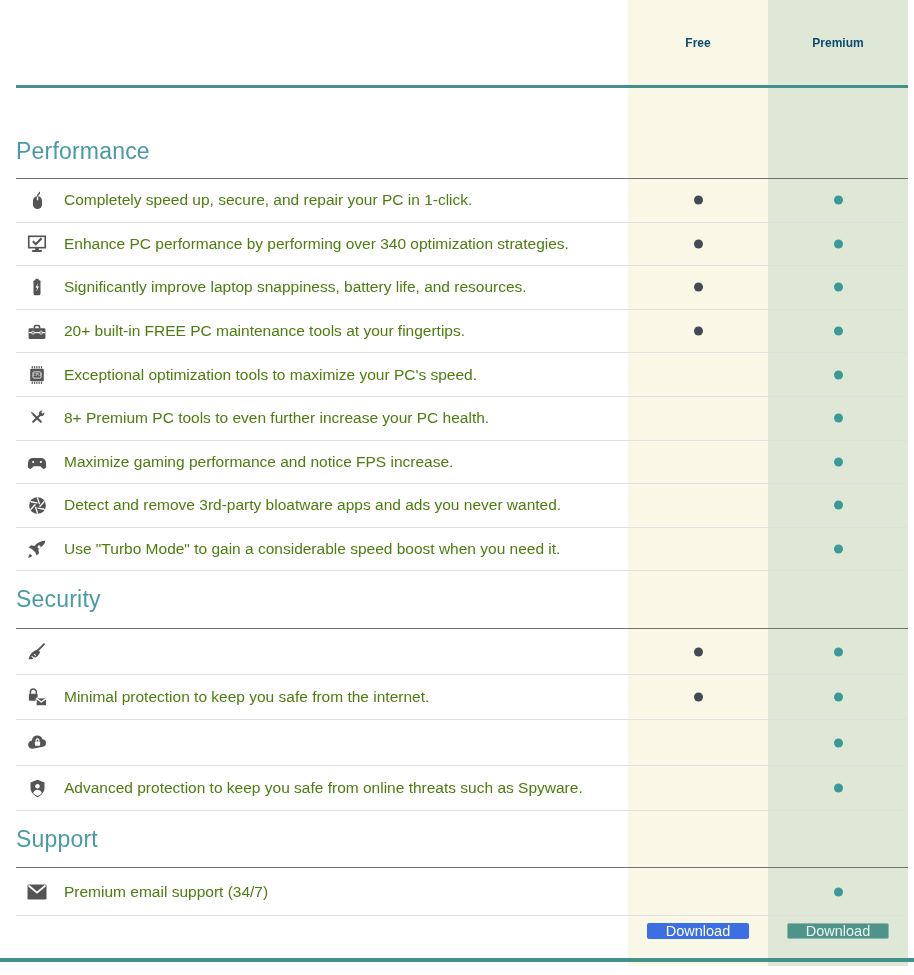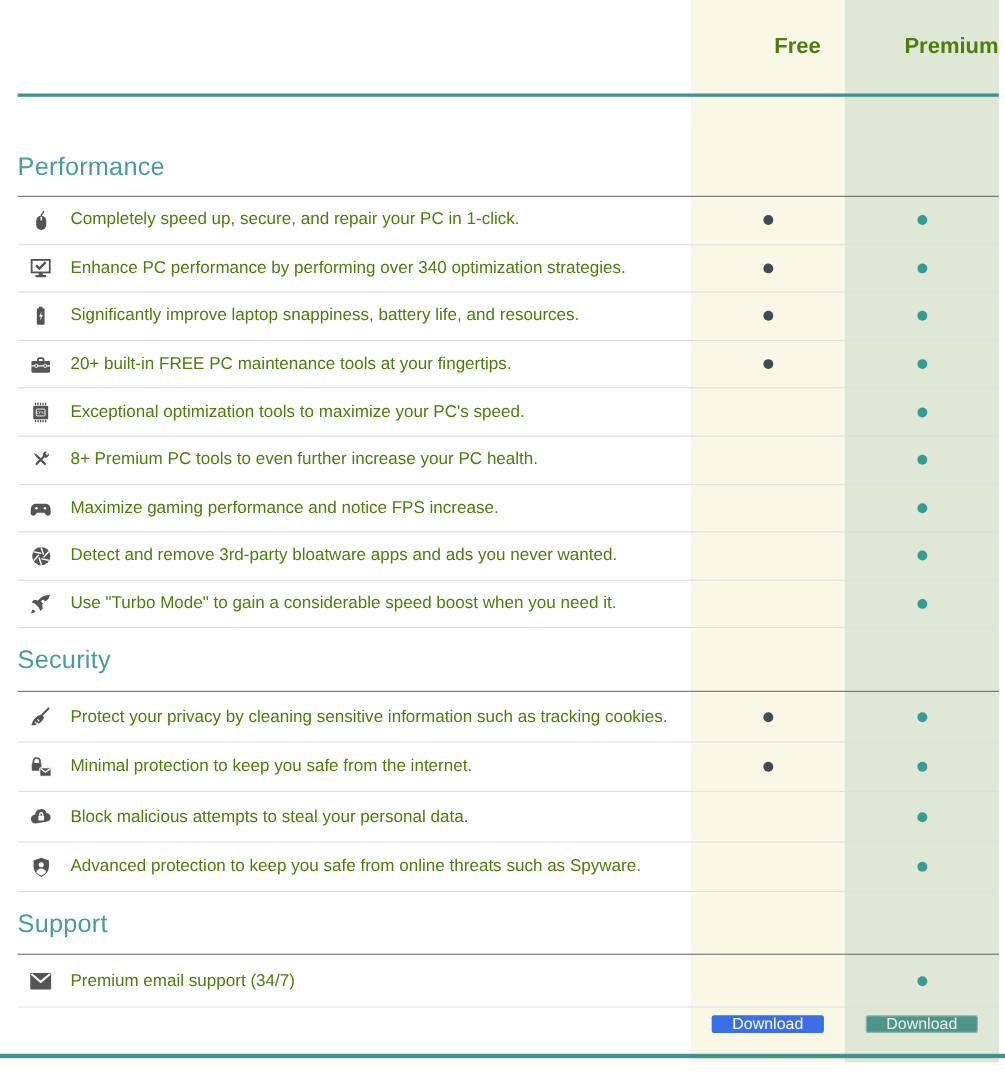--- a/index.html
+++ b/index.html
@@ -17,21 +17,21 @@
   .colbg.prem{left:768px;background:var(--premium-column-bg);}
   .content{position:relative;z-index:1;}
   
   .header-row{
     position:relative;height:88px;margin:0 6px 0 16px;
     border-bottom:3px solid var(--accent-teal);box-sizing:border-box;
   }
   .col-label{
     position:absolute;top:0;height:85px;width:140px;
     display:flex;align-items:center;justify-content:center;
-    font-size:20px;font-weight:700;color:#4d7c0f;margin-left:27px;
+    font-size:12px;font-weight:700;color:#0c4a6e;
   }
   .col-label.free{left:612px;}
   .col-label.prem{left:752px;}
   
   .sec-head{
     position:relative;margin:0 6px 0 16px;box-sizing:border-box;
     border-bottom:1px solid #6f6f6f;
     display:flex;align-items:center;
   }
   .sec-head.h-perf{height:55px;margin-top:36px;}
@@ -225,21 +225,20 @@
         </div>
         <div class="frow r-sec">
           <span class="icon">
             <svg viewBox="0 0 24 24" width="22" height="22" fill="#545454">
               <path d="M19.6 2.2l1.4 1.4-7.2 7.2-1.4-1.4z"></path>
               <path d="M12.6 9.2l2.8 2.8c-.9 2.7-2.9 5-5.5 6.4l-1.5-1.5-.9 2.6c-1.5.5-3.1.6-4.7.4 1-5 4.5-9.2 9.8-10.7z"></path>
               <path d="M8.8 14.2l1.8 1.8" stroke="#fff" stroke-width="1.1"></path>
               <path d="M6.2 16.6l1.6 1.6" stroke="#fff" stroke-width="1.1"></path>
             </svg>
           </span>
-          <span class="ftext">Protect your privacy by cleaning sensitive information such as tracking cookies.</span>
           <span class="dot free"></span>
           <span class="dot prem"></span>
         </div>
         <div class="frow r-sec">
           <span class="icon">
             <svg viewBox="0 0 24 24" width="23" height="23">
               <path d="M4.6 8V6.3a3.1 3.1 0 0 1 6.2 0V8" fill="none" stroke="#545454" stroke-width="1.6"></path>
               <rect x="3" y="8" width="9.2" height="7.4" rx="1" fill="#545454"></rect>
               <rect x="10.6" y="12.4" width="10.8" height="8.2" rx="1" fill="#545454" stroke="#fff" stroke-width="1"></rect>
               <path d="M11.2 13.2l4.8 3.5 4.8-3.5" fill="none" stroke="#fff" stroke-width="1.4"></path>
@@ -250,21 +249,20 @@
           <span class="dot prem"></span>
         </div>
         <div class="frow r-sec">
           <span class="icon">
             <svg viewBox="0 0 24 24" width="23" height="23" fill="#545454">
               <path d="M6.8 18.5a4.3 4.3 0 0 1-.6-8.6 5.6 5.6 0 0 1 10.9-1.3 4 4 0 0 1 .6 7.9z"></path>
               <rect x="9.3" y="10.9" width="5.4" height="4.6" rx=".8" fill="#fff"></rect>
               <path d="M10.6 10.9V9.6a1.4 1.4 0 0 1 2.8 0v1.3" fill="none" stroke="#fff" stroke-width="1.3"></path>
             </svg>
           </span>
-          <span class="ftext">Block malicious attempts to steal your personal data.</span>
           <span class="dot prem"></span>
         </div>
         <div class="frow r-sec">
           <span class="icon">
             <svg viewBox="0 0 24 24" width="21" height="21" fill="#545454">
               <path d="M12 2l8 3v6.2c0 4.9-3.4 8.6-8 10.8-4.6-2.2-8-5.9-8-10.8V5z"></path>
               <circle cx="12" cy="9.4" r="2.6" fill="#fff"></circle>
               <path d="M6.9 17.1c1-2.4 2.9-3.8 5.1-3.8s4.1 1.4 5.1 3.8a11 11 0 0 1-5.1 3.4 11 11 0 0 1-5.1-3.4z" fill="#fff"></path>
             </svg>
           </span>

